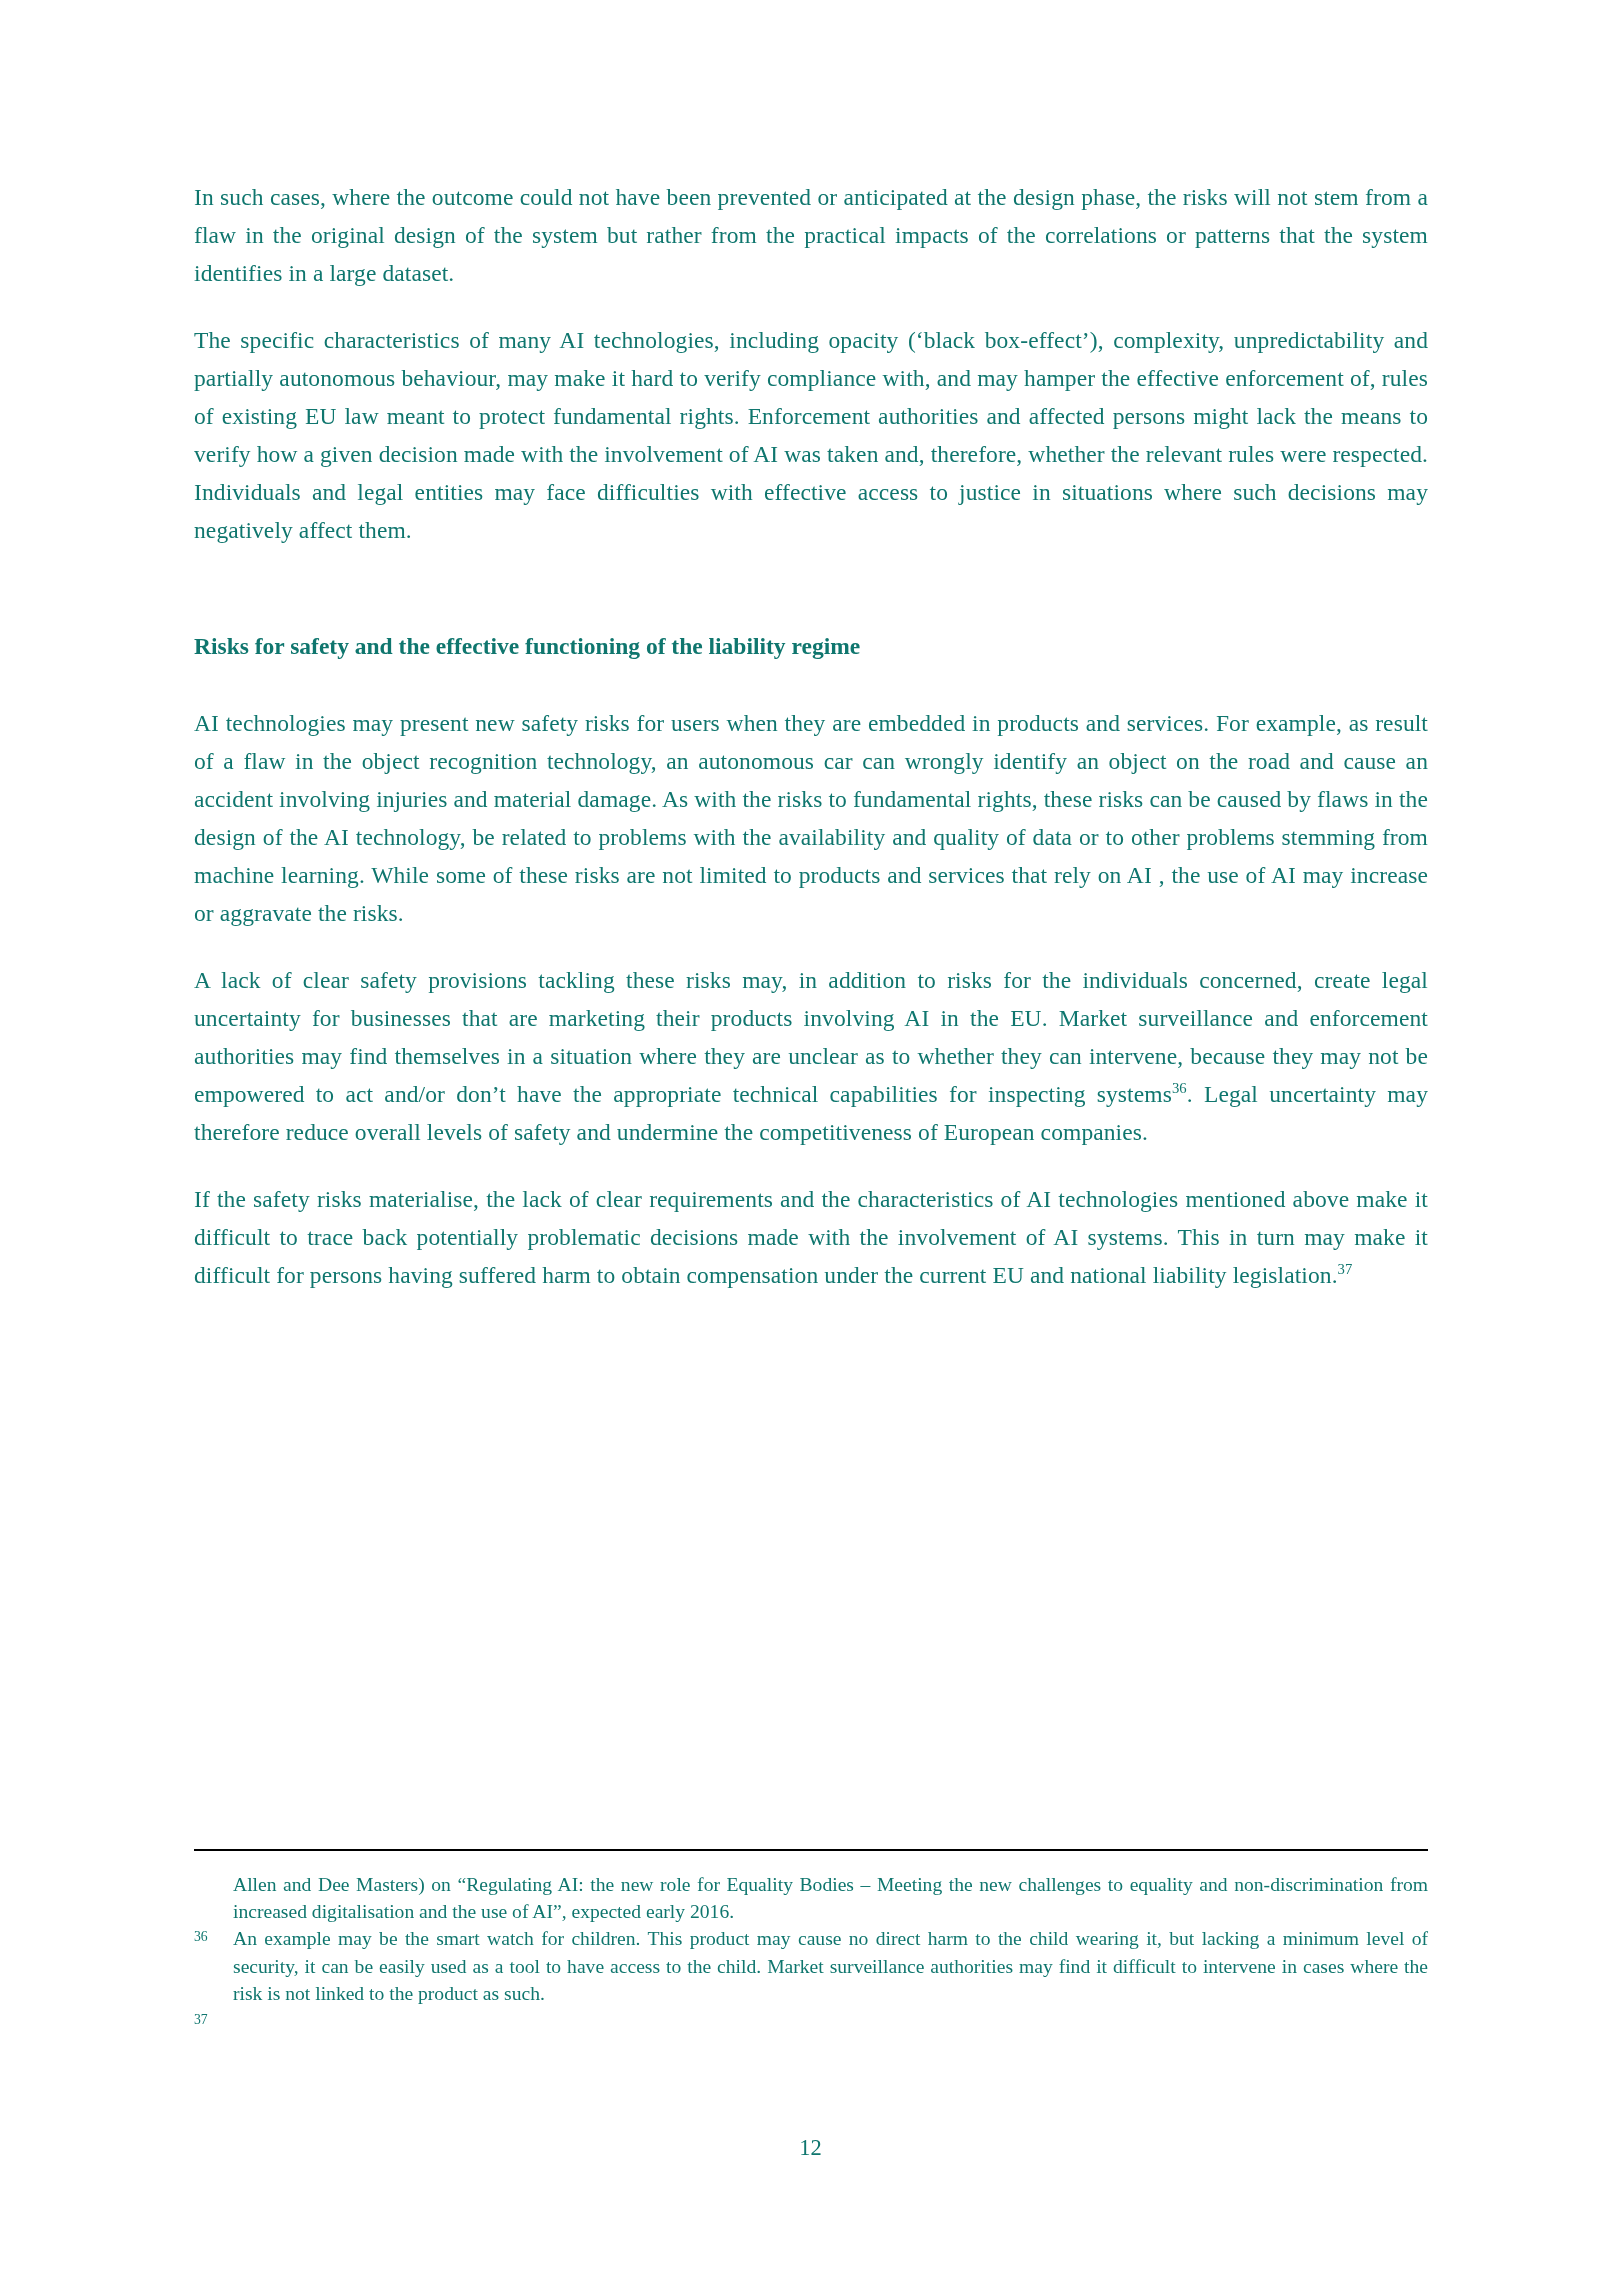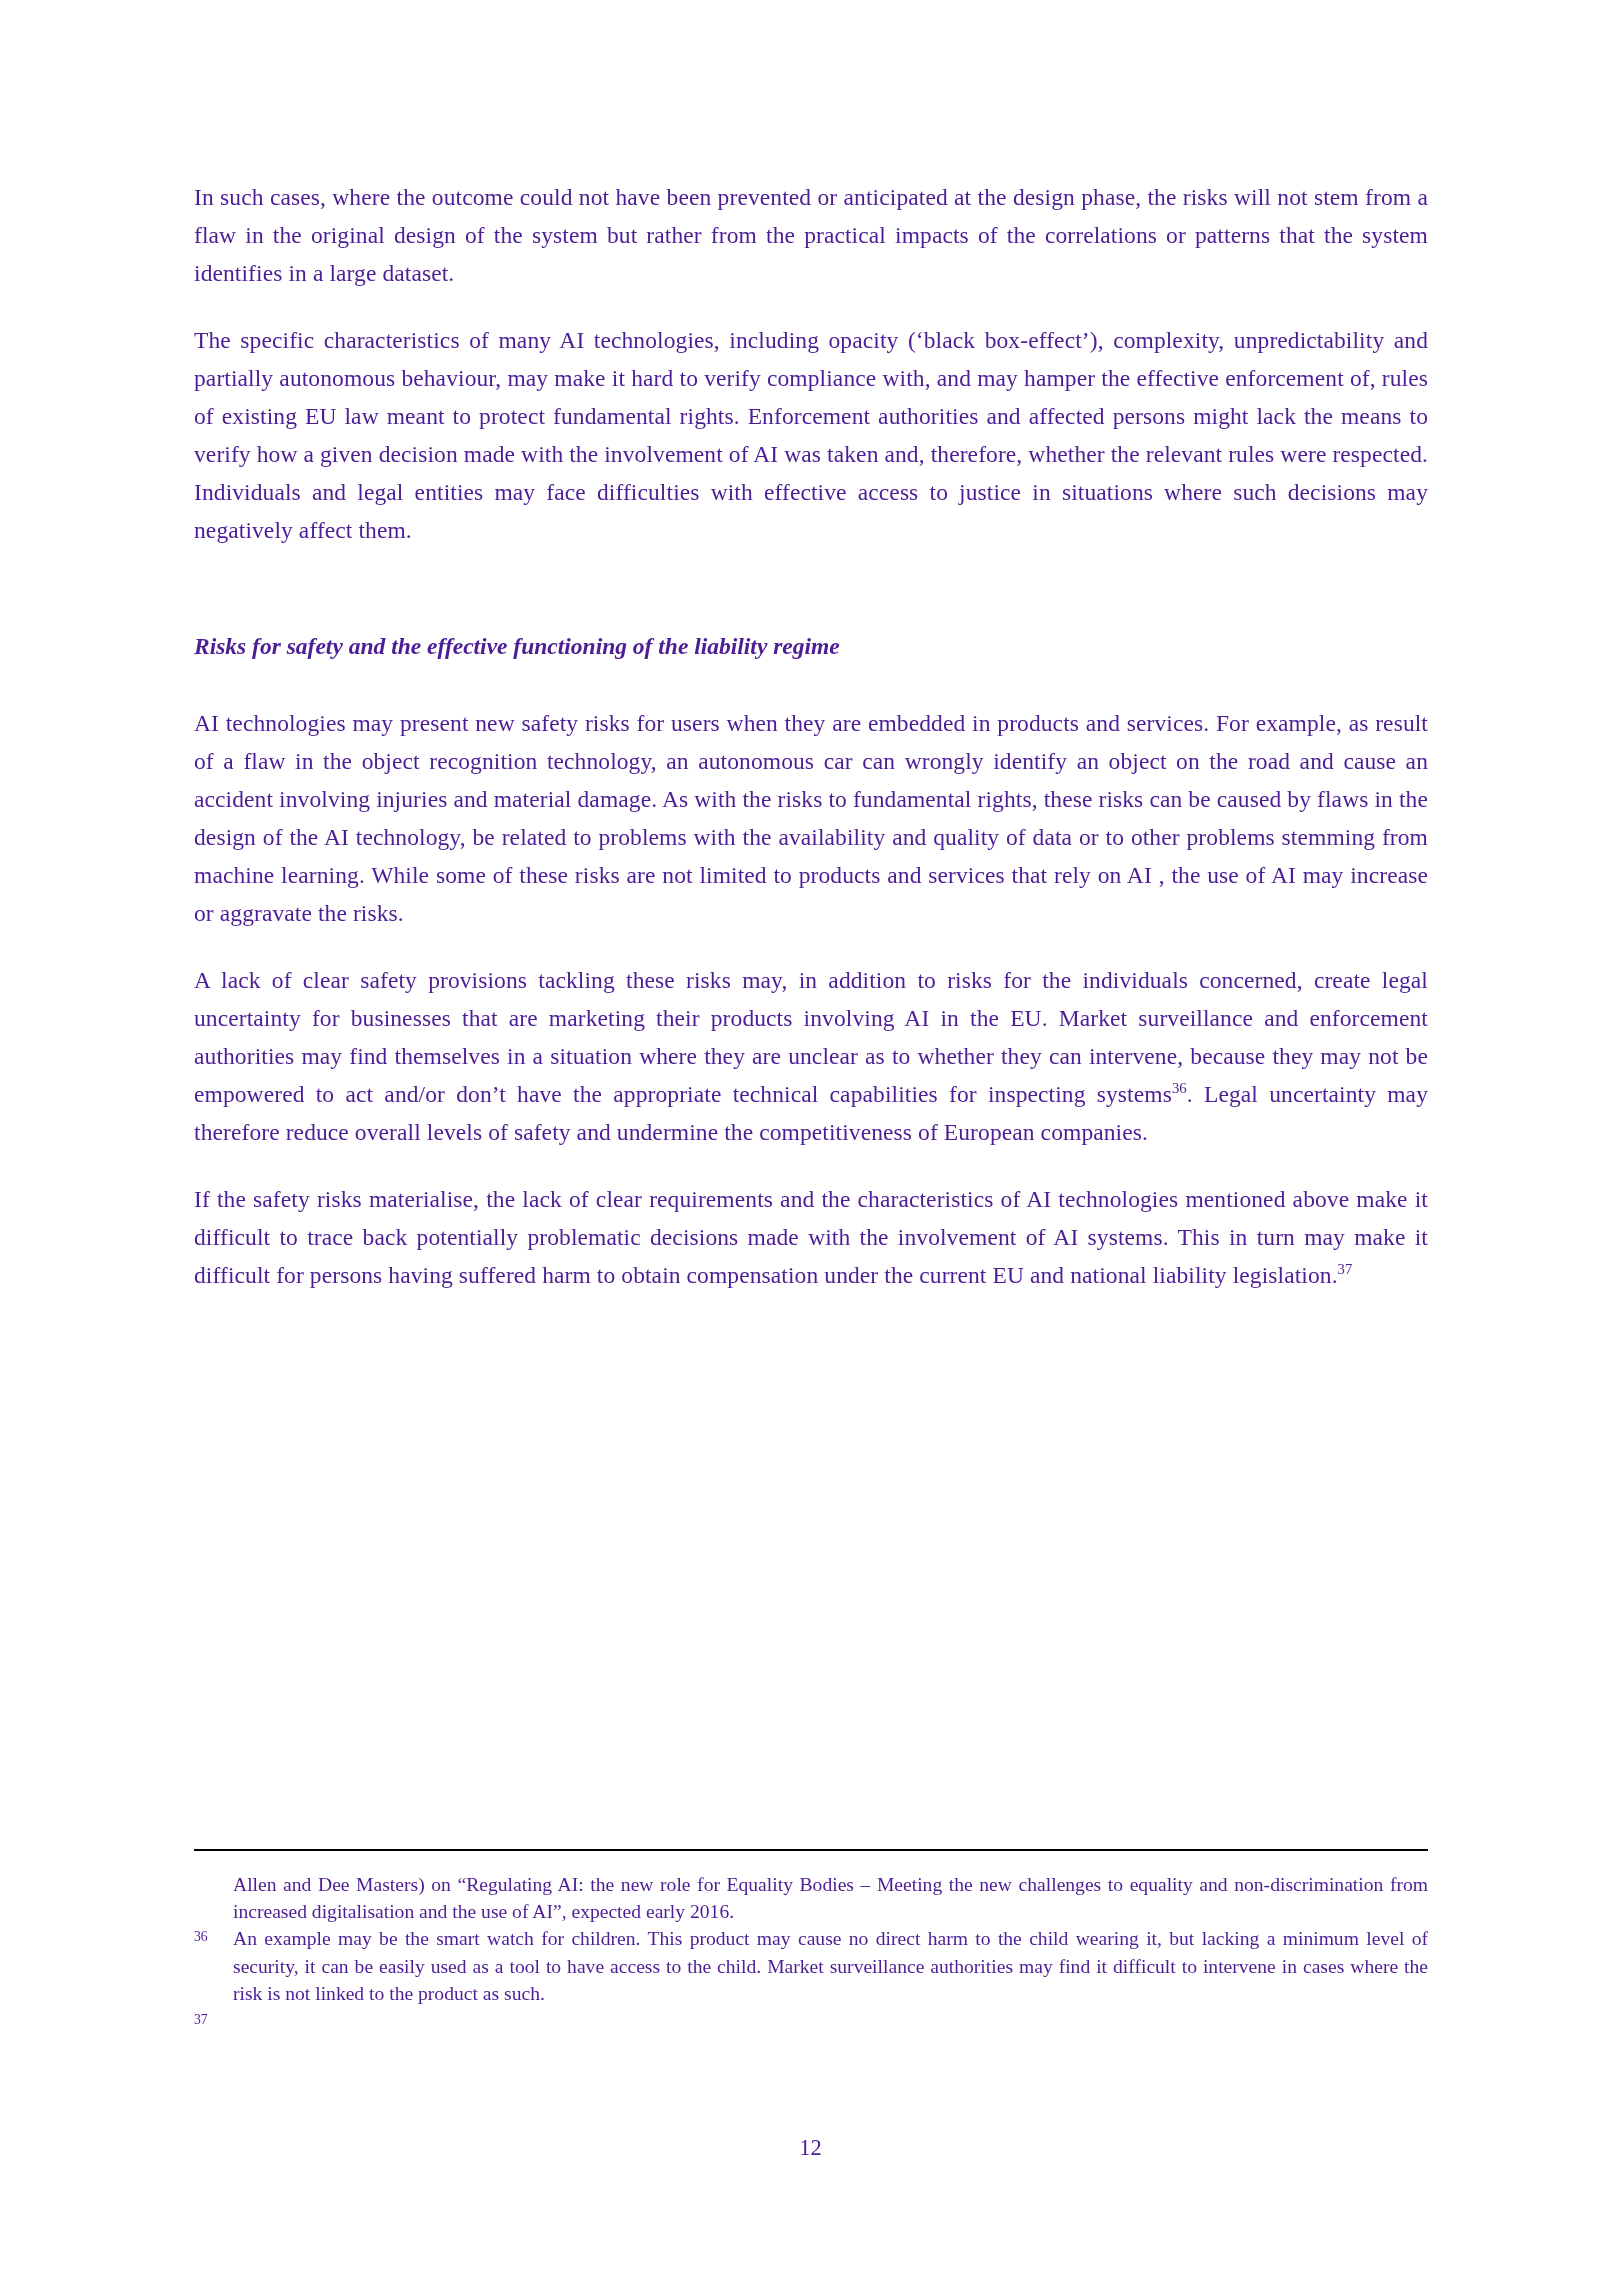--- a/index.html
+++ b/index.html
@@ -6,21 +6,21 @@
     margin: 0;
     padding: 0;
     background: #808080;
   }
   .page {
     position: relative;
     width: 1621px;
     height: 2293px;
     margin: 0 auto;
     background: #ffffff;
-    color: #4c1d95;
+    color: #0f766e;
     font-family: "Liberation Serif", "DejaVu Serif", serif;
     overflow: hidden;
   }
   .content {
     position: absolute;
     left: 194px;
     top: 178px;
     width: 1234px;
   }
   .body-para {
@@ -28,21 +28,20 @@
     font-size: 23.5px;
     line-height: 38px;
     text-align: justify;
     letter-spacing: 0.1px;
   }
   .section-heading {
     margin: 78px 0 39px 0;
     font-size: 23.5px;
     line-height: 38px;
     font-weight: bold;
-    font-style: italic;
     text-align: left;
   }
   .fn-ref {
     font-size: 14.7px;
     line-height: 0;
     vertical-align: super;
   }
   .footnote-area {
     position: absolute;
     left: 194px;

